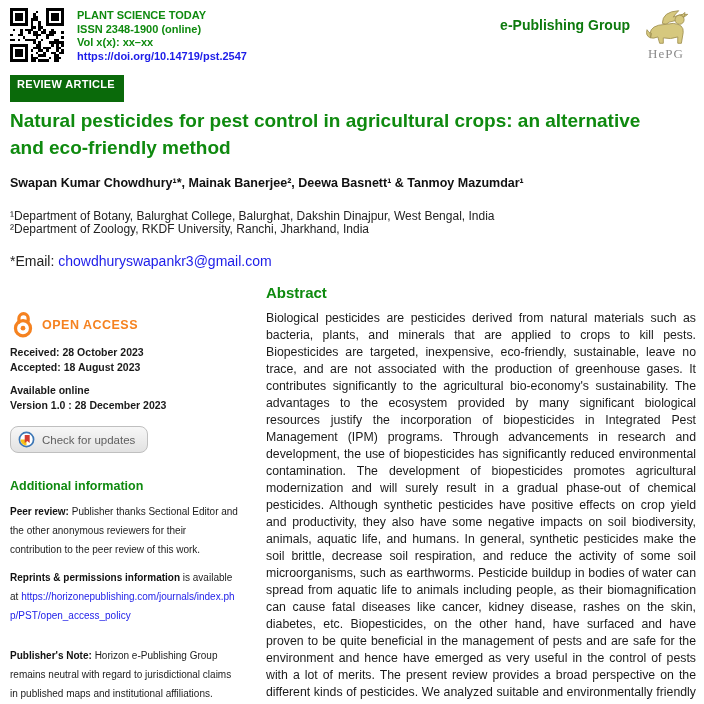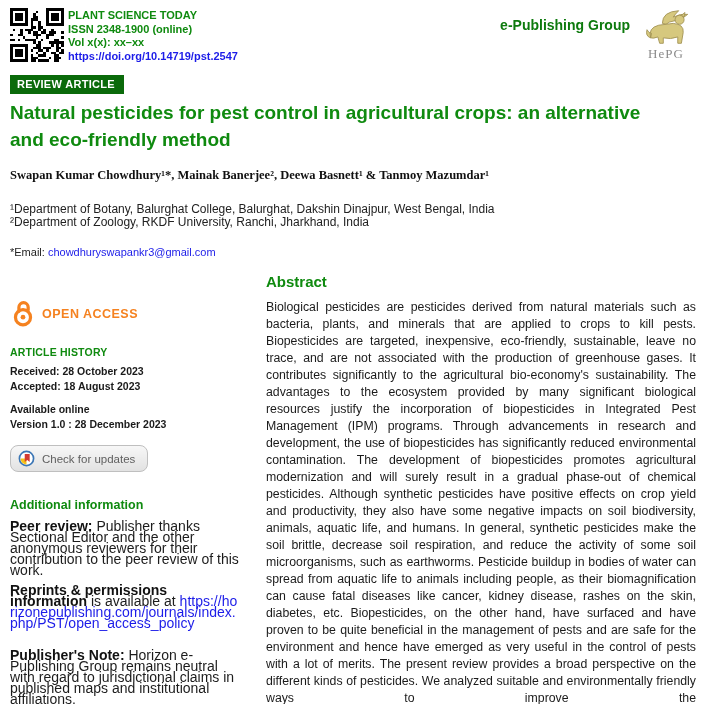--- a/index.html
+++ b/index.html
@@ -2,41 +2,41 @@
 <html><head>
 <meta charset="utf-8">
 <style>
   * { margin:0; padding:0; box-sizing:border-box; }
   html,body { width:704px; height:704px; overflow:hidden; background:#ffffff; }
   body { font-family:"Liberation Sans","DejaVu Sans",sans-serif; color:#1b1b1b; }
   .page { padding:8px 8px 0 10px; }
 
   
   .header { display:flex; justify-content:space-between; align-items:flex-start; }
-  .header-left { display:flex; gap:4px;justify-content:center; }
+  .header-left { display:flex; gap:13px;justify-content:center; }
   .qr { width:54px; height:54px; }
   .journal-info { padding-top:1px; }
   .journal-info div { font-size:11px; font-weight:700; line-height:13.5px; color:#0f8a0f; }
   .journal-info .doi { color:#1c1ce8; cursor:pointer; }
   .header-right { display:flex; gap:8px; align-items:flex-start; padding-right:2px; }
   .pub-text { text-align:right; padding-top:9px; }
   .pub-name { font-size:14px; font-weight:800; letter-spacing:4px; color:#3c3c3c; line-height:16px; }
   .pub-sub { font-size:14px; font-weight:800; color:#0d7a0d; line-height:17px; }
   .logo-col { display:flex; flex-direction:column; align-items:center; }
   .logo-col svg { width:56px; height:38px; }
   .logo-caption { font-family:"Liberation Serif",serif; font-size:13px; color:#8a8a8a; letter-spacing:1px; margin-top:0px; }
 
   
   .badge { display:inline-block; background:#0a6a0a; color:#ffffff; font-size:11px; font-weight:700;
-           letter-spacing:0.3px; padding:3px 9px 4px 7px; margin-top:12px; }
+           letter-spacing:0.3px; padding:3px 9px 12px 7px; margin-top:12px; }
   .title { color:#0f8a0f; font-size:19px; font-weight:700; line-height:27px; margin-top:5px; max-width:640px; }
-  .authors { margin-top:15px; font-size:12.5px; font-weight:700; color:#111;font-family:Liberation Serif, serif; }
+  .authors { margin-top:15px; font-size:12.5px; font-weight:700; color:#111; }
   .affiliations { margin-top:20px; }
   .affiliations div { font-size:12px; line-height:13px; color:#222; }
-  .email-row { margin-top:17px; font-size:11px; color:#222; }
+  .email-row { margin-top:17px; font-size:14px; color:#222; }
   .email-row a { color:#1c1ce8; cursor:pointer; text-decoration:none; }
 
   
   .columns { display:flex; gap:26px; margin-top:14px; }
   .left-col { width:230px; flex:0 0 230px; padding-top:28px; }
   .right-col { flex:1; min-width:0; }
 
   
   .oa-row { display:flex; align-items:center; gap:6px; }
   .oa-row svg { width:26px; height:28px; }
@@ -44,21 +44,21 @@
   .ah-heading { margin-top:18px; color:#0f8a0f; font-size:10.5px; font-weight:800; letter-spacing:0.2px; }
   .ah-line { font-size:10.5px; font-weight:700; color:#1a1a1a; line-height:14.5px; }
   .ah-group1 { margin-top:6px; }
   .ah-group2 { margin-top:9px; }
   .check-btn { margin-top:14px; display:inline-flex; align-items:center; gap:7px;
                background:linear-gradient(#f7f7f7,#e2e2e2); border:1px solid #bfbfbf; border-radius:8px;
                padding:4px 12px 4px 7px; cursor:pointer;justify-content:flex-end; }
   .check-btn svg { width:17px; height:17px; }
   .check-btn span { font-size:11.5px; color:#5f5f5f; }
   .ai-heading { margin-top:26px; color:#0f8a0f; font-size:12.5px; font-weight:800; }
-  .note { font-size:14px; line-height:11px; color:#1c1c1c; margin-top:9px; }
+  .note { font-size:10px; line-height:19px; color:#1c1c1c; margin-top:9px; }
   .note b { color:#111; }
   .note a { color:#1c1ce8; cursor:pointer; text-decoration:none; word-break:break-all; }
   .note.gap2 { margin-top:21px; }
 
   
   .abstract-heading { color:#0f8a0f; font-size:15px; font-weight:800; margin-top:1px; }
   .abstract-body { margin-top:9px; font-size:12.3px; line-height:17px; color:#1b1b1b;
                    text-align:justify; text-align-last:justify; }
 </style>
 </head>
@@ -237,21 +237,20 @@
 
       <div class="oa-row">
         <svg viewBox="0 0 24 26">
           <circle cx="12" cy="16" r="7" fill="none" stroke="#f58220" stroke-width="3"></circle>
           <circle cx="12" cy="16" r="2.2" fill="#f58220"></circle>
           <path d="M8.2,10.5 V6.8 a4.3,4.3 0 0 1 8.6,0 V9" fill="none" stroke="#f58220" stroke-width="3" stroke-linecap="round"></path>
         </svg>
         <span class="oa-label">OPEN ACCESS</span>
       </div>
 
-      <div class="ah-heading">ARTICLE HISTORY</div>
       <div class="ah-group1">
         <div class="ah-line">Received: 28 October 2023</div>
         <div class="ah-line">Accepted: 18 August 2023</div>
       </div>
       <div class="ah-group2">
         <div class="ah-line">Available online</div>
         <div class="ah-line">Version 1.0 : 28 December 2023</div>
       </div>
 
       <div class="check-btn">

